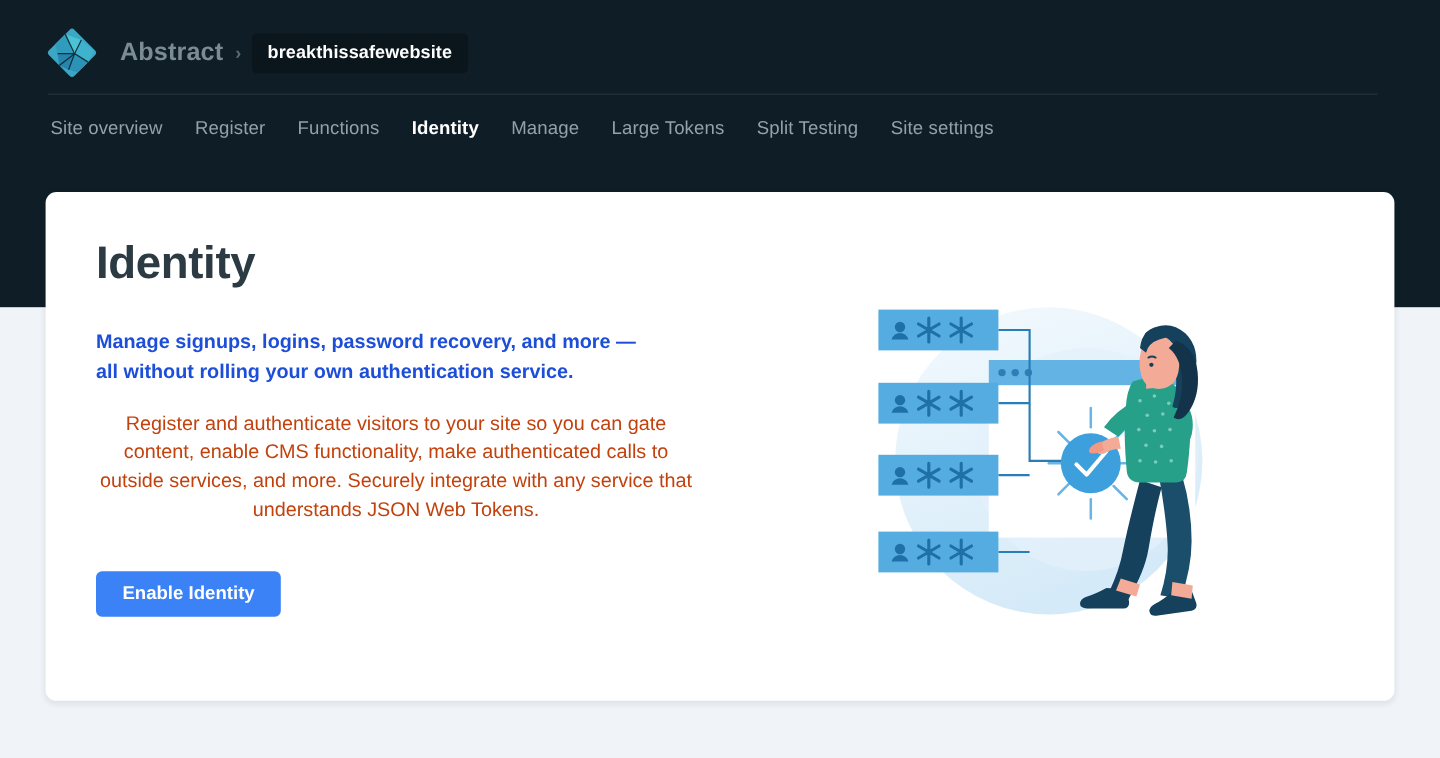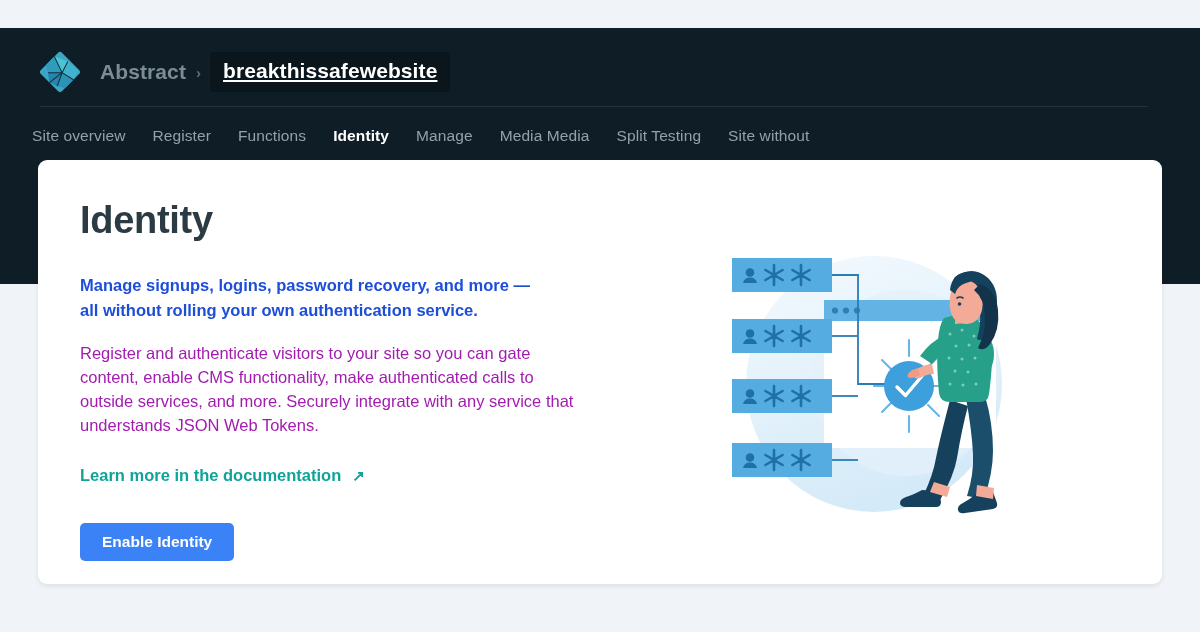--- a/index.html
+++ b/index.html
@@ -15,21 +15,20 @@
     -webkit-font-smoothing: antialiased;
   }
 
   
   .topbar {
     position: absolute;
     left: 0; top: 0;
     width: 1200px;
     height: 256px;
     background: #0f1e26;
-    margin-top: 28px;
   }
   .brandrow {
     position: absolute;
     left: 38px; top: 20px;
     display: flex;
     align-items: center;
     height: 48px;
   }
   .logo {
     width: 44px; height: 44px;
@@ -46,39 +45,38 @@
   .crumb-sep {
     margin: 0 9px 0 10px;
     color: #5c6d76;
     font-size: 15px;
     font-weight: 700;
     line-height: 1;
   }
   .site-chip {
     background: #0a161b;
     color: #ffffff;
-    font-size: 21px;
+    font-size: 15px;
     font-weight: 700;
     padding: 7px 13px 9px 13px;
     border-radius: 4px;
     letter-spacing: .1px;
-    text-decoration: underline;
   }
 
   .divider {
     position: absolute;
     left: 40px; top: 78px;
     width: 1108px; height: 1px;
     background: #23333b;
   }
 
   
   .tabs {
     position: absolute;
-    left: 32px; top: 99px;
+    left: 42px; top: 99px;
     display: flex;
     align-items: flex-start;
   }
   .tab {
     font-size: 15.5px;
     color: #93a1a8;
     margin-right: 27px;
     letter-spacing: .1px;
     white-space: nowrap;
     cursor: pointer;
@@ -117,22 +115,23 @@
     font-size: 16.5px;
     line-height: 1.55;
     font-weight: 700;
     color: #1d4ed8;
     max-width: 470px;
   }
   .body-copy {
     margin: 18px 0 0 0;
     font-size: 16.5px;
     line-height: 1.45;
-    color: #a21caf;
+    color: #c2410c;
     max-width: 500px;
+    text-align: center;
   }
   .doc-link {
     display: inline-flex;
     align-items: center;
     margin-top: 28px;
     font-size: 16.5px;
     font-weight: 700;
     color: #0fa39a;
     text-decoration: none;
     cursor: pointer;
@@ -196,37 +195,33 @@
   </div>
 
   <div class="divider"></div>
 
   <nav class="tabs">
     <span class="tab">Site overview</span>
     <span class="tab">Register</span>
     <span class="tab">Functions</span>
     <span class="tab active">Identity</span>
     <span class="tab">Manage</span>
-    <span class="tab">Media Media</span>
+    <span class="tab">Large Tokens</span>
     <span class="tab">Split Testing</span>
-    <span class="tab">Site without</span>
+    <span class="tab">Site settings</span>
   </nav>
 </div>
 
 <div class="card">
 
   <div class="content">
     <h1 class="page-title">Identity</h1>
     <p class="lead">Manage signups, logins, password recovery, and more — all without rolling your own authentication service.</p>
     <p class="body-copy">Register and authenticate visitors to your site so you can gate content, enable CMS functionality, make authenticated calls to outside services, and more. Securely integrate with any service that understands JSON Web Tokens.</p>
 
-    <a class="doc-link" href="#">
-      <span>Learn more in the documentation</span>
-      <span class="arrow">↗</span>
-    </a>
 
     <div>
       <button class="btn-primary">Enable Identity</button>
     </div>
   </div>
 
   <svg class="illo" viewBox="0 0 300 268">
     <defs>
       <linearGradient id="blob" x1="0" y1="0" x2="0.35" y2="1">
         <stop offset="0%" stop-color="#f4fafe"></stop>

